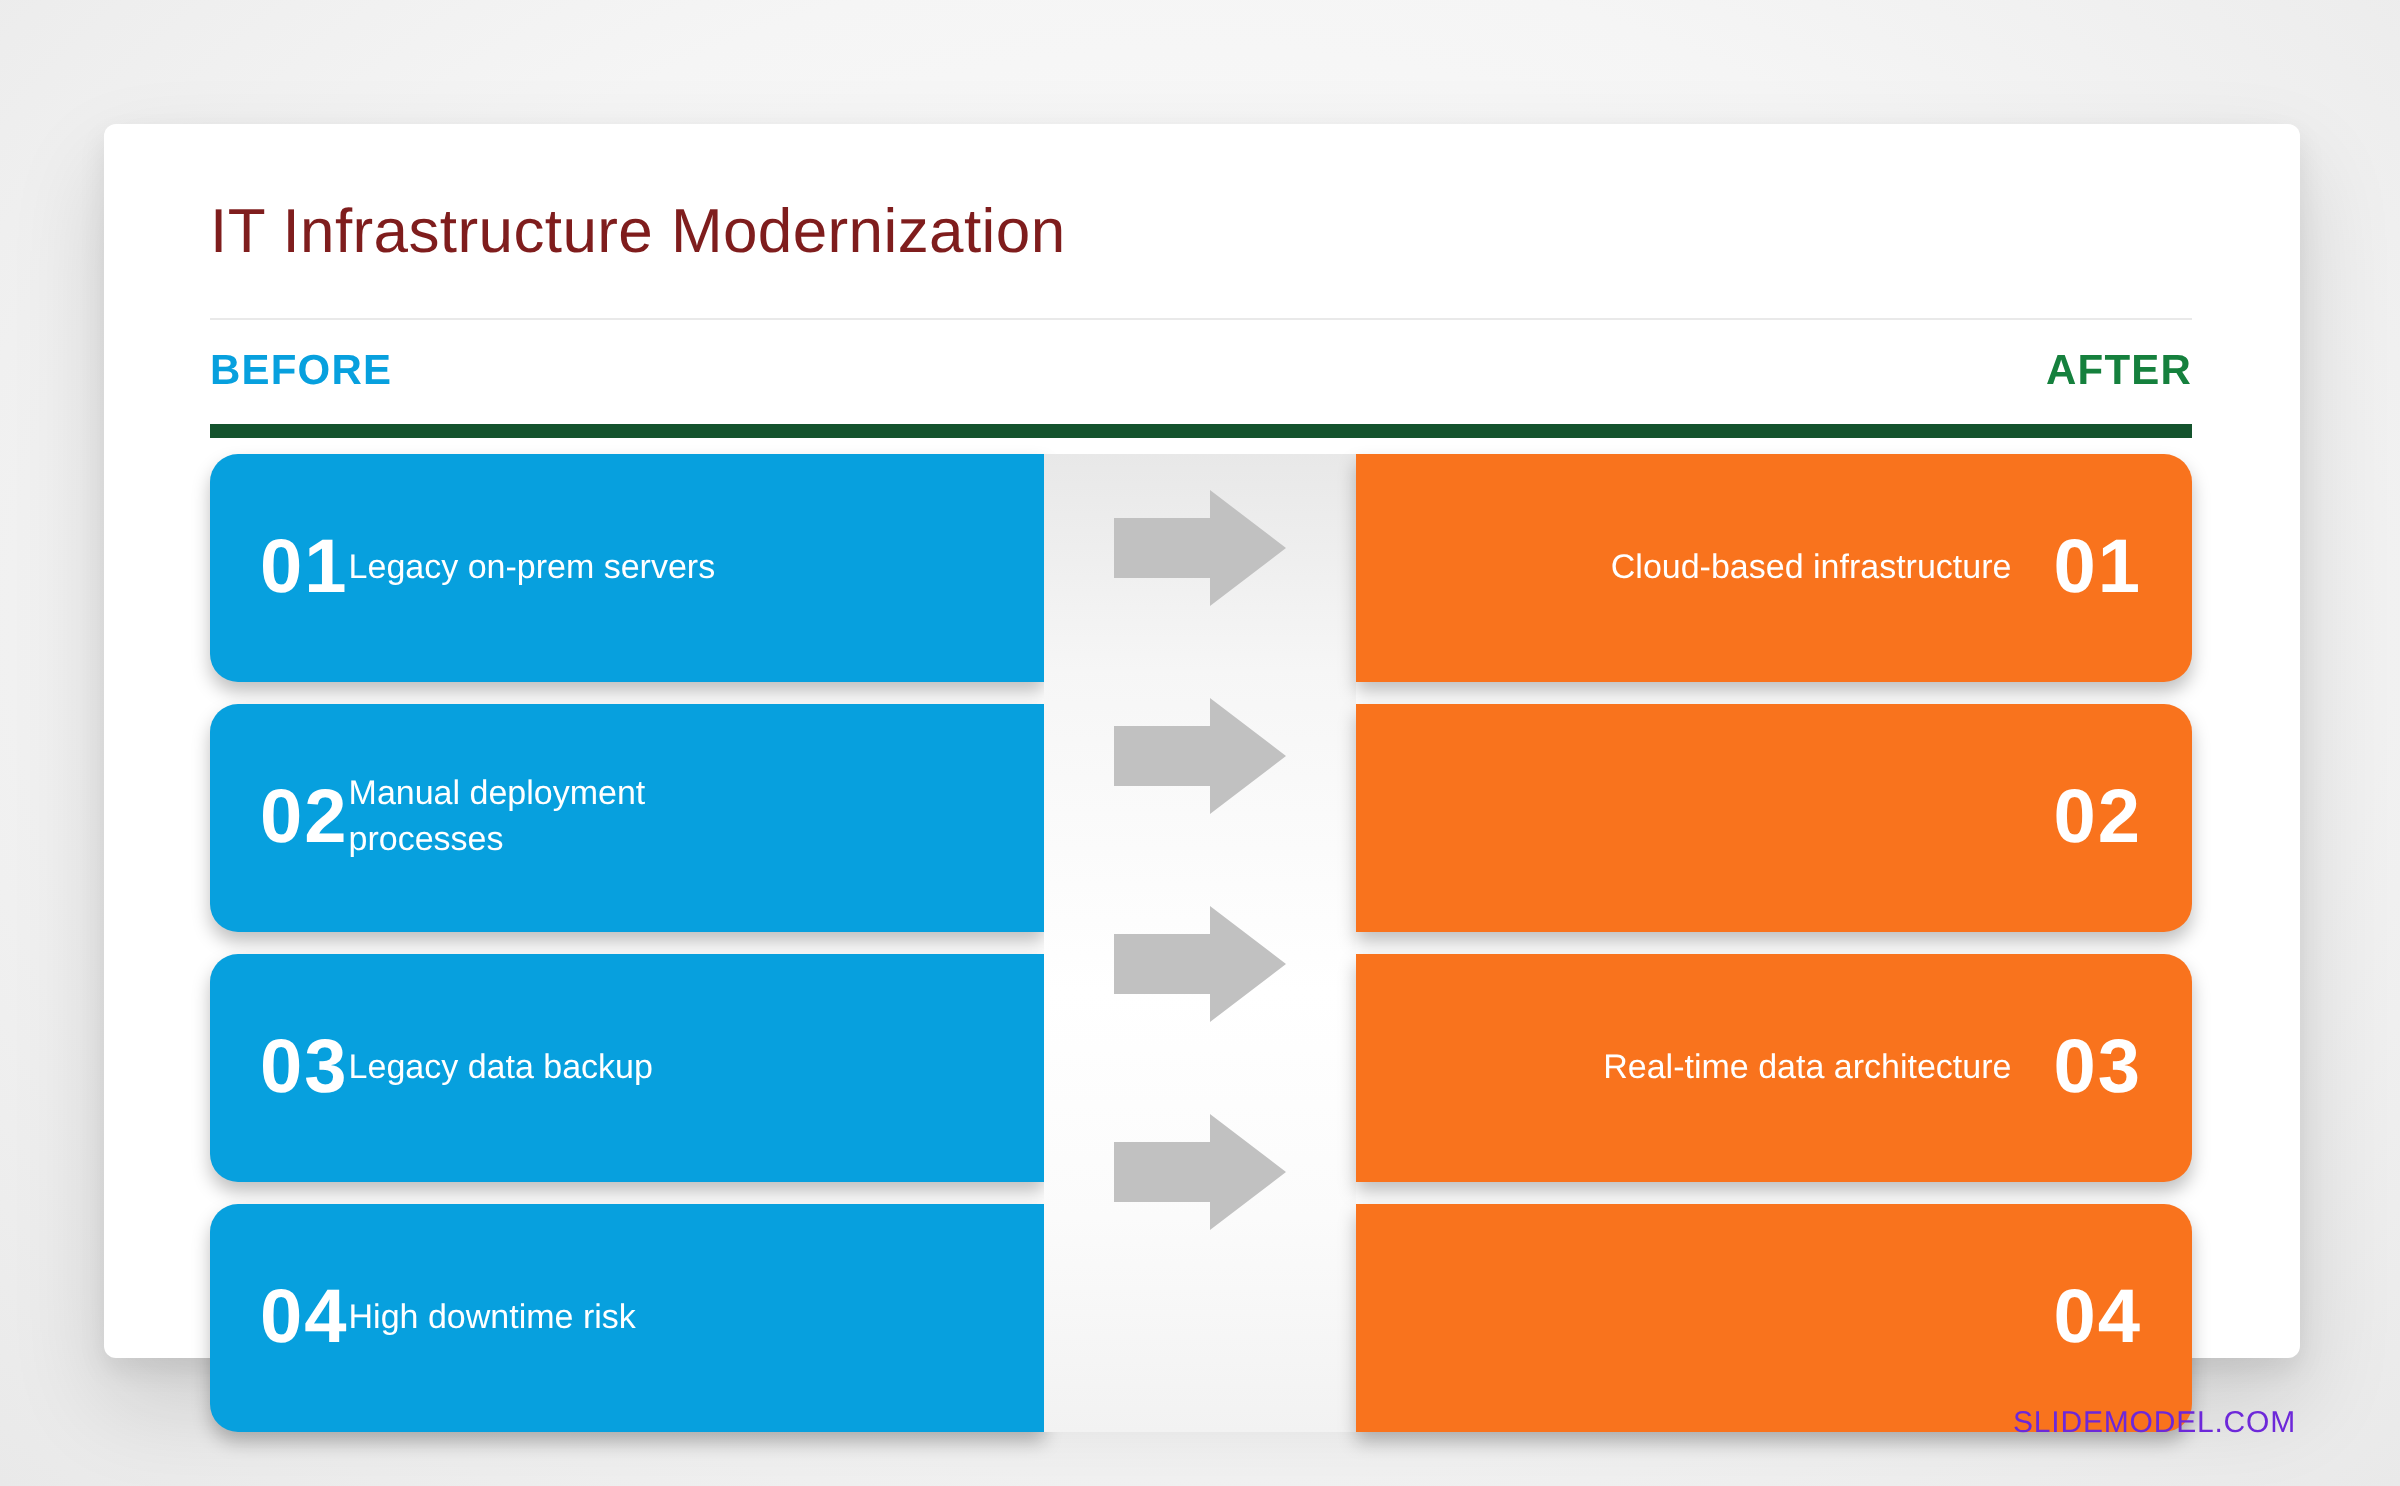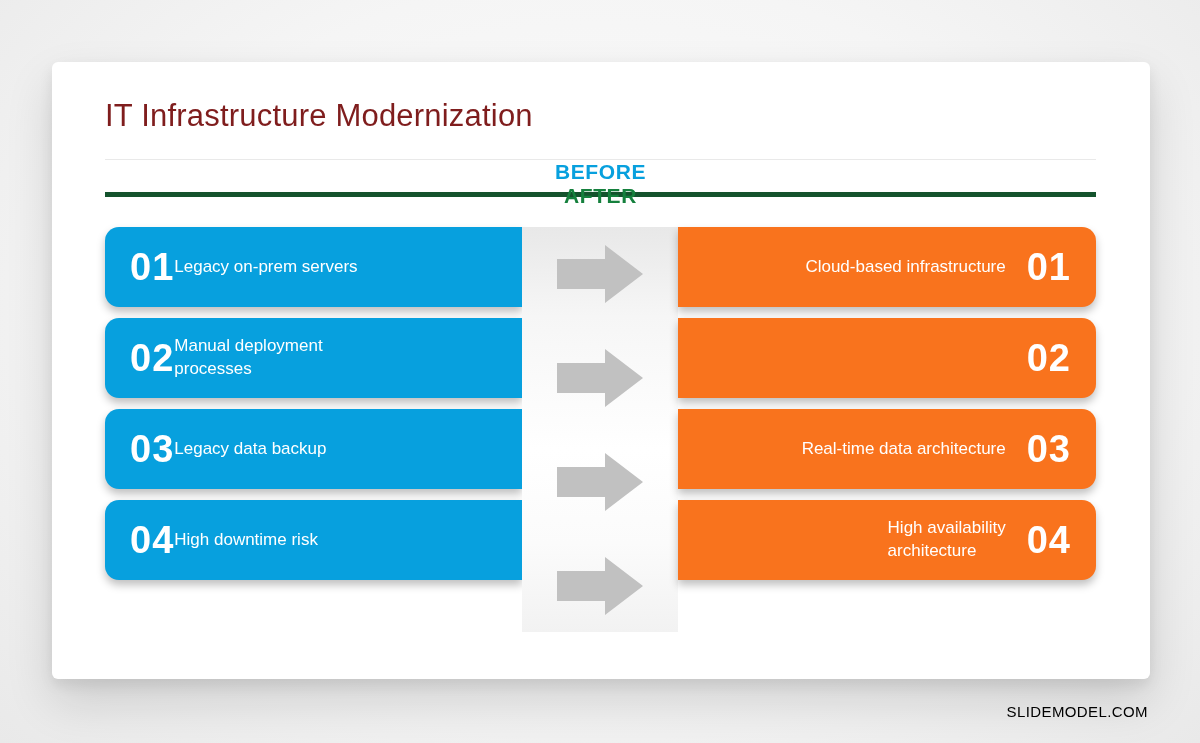--- a/index.html
+++ b/index.html
@@ -19,36 +19,36 @@
     box-shadow:0 22px 48px rgba(0,0,0,0.14), 0 6px 14px rgba(0,0,0,0.08);
   }
 
   .slide-title {
     position:absolute; left:53px; top:36px;
     font-size:31px; font-weight:400; color:#7f1d1d; letter-spacing:0.2px;
   }
 
   
   .labels-row {
-    position:absolute; left:53px; right:54px; top:97px; height:38px;
-    border-top:1px solid #e9e9e9; border-bottom:5px solid #14532d;
-    display:flex; justify-content:space-between; align-items:center;flex-direction:column;
+    position:absolute; left:53px; right:54px; top:97px; height:60px;
+    border-top:1px solid #e9e9e9; border-bottom:7px solid #14532d;
+    display:flex; justify-content:space-between; align-items:center;
   }
   .col-label { font-size:21px; font-weight:700; letter-spacing:0.6px; }
   .col-label.before { color:#07a0de; }
   .col-label.after  { color:#15803d; }
 
   
   .body-area {
     position:absolute; left:53px; right:54px; top:165px; height:405px;
     display:grid; grid-template-columns:417px 156px 1fr;
   }
   .col { display:flex; flex-direction:column; gap:11px; }
 
-  .row { height:80px; display:flex; align-items:center; color:#fff; }
+  .row { height:114px; display:flex; align-items:center; color:#fff; }
 
   .row.before-row {
     background:#07a0de;
     border-radius:14px 0 0 14px;
     box-shadow:0 5px 9px rgba(0,0,0,0.25);
     padding-left:25px;
   }
   .row.after-row {
     background:#f9731d;
     border-radius:0 14px 14px 0;
@@ -71,21 +71,21 @@
     background:linear-gradient(180deg,#e8e8e8 0%, #f6f6f6 22%, #ffffff 55%, #fbfbfb 78%, #f2f2f2 100%);
   }
   .arrow-cell {
     height:93px; display:flex; align-items:center; justify-content:center;
   }
   .arrow-svg { display:block; }
 
   
   .watermark {
     position:absolute; right:52px; top:703px;
-    font-size:15px; letter-spacing:0.4px; color:#000000;
+    font-size:15px; letter-spacing:0.4px; color:#6d28d9;
   }
 </style>
 </head>
 <body>
 
 <div class="card">
 
   <h1 class="slide-title">IT Infrastructure Modernization</h1>
 
   <div class="labels-row">
@@ -144,22 +144,20 @@
         <span class="num">01</span>
       </div>
       <div class="row after-row">
         <span class="num">02</span>
       </div>
       <div class="row after-row">
         <span class="item-text">Real-time data architecture</span>
         <span class="num">03</span>
       </div>
       <div class="row after-row">
-        <span class="item-text">High availability
-architecture</span>
         <span class="num">04</span>
       </div>
     </div>
 
   </div>
 </div>
 
 <div class="watermark">SLIDEMODEL.COM</div>
 
 </body></html>

